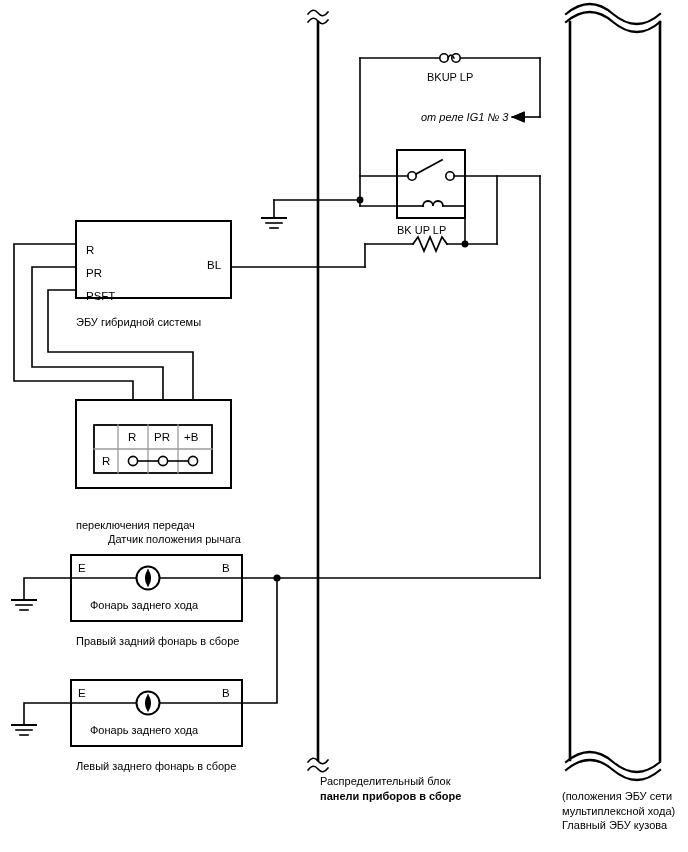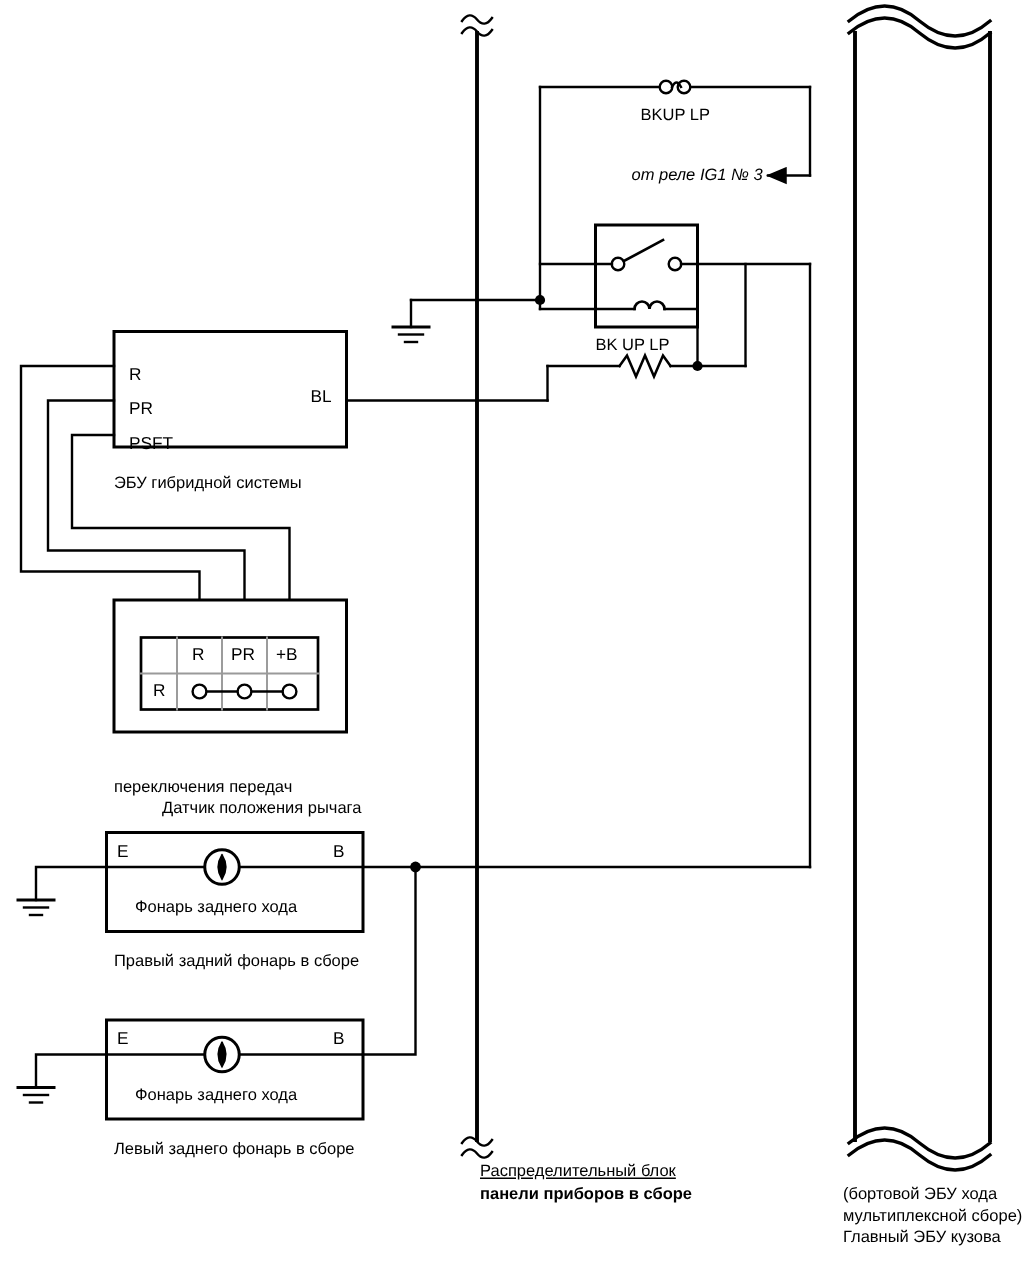--- a/index.html
+++ b/index.html
@@ -219,20 +219,20 @@
   <div class="lbl pin" style="left:78px; top:561px;">E</div>
   <div class="lbl pin" style="left:222px; top:561px;">B</div>
   <div class="lbl cap" style="left:90px; top:598px;">Фонарь заднего хода</div>
   <div class="lbl cap" style="left:76px; top:634px;">Правый задний фонарь в сборе</div>
 
   <div class="lbl pin" style="left:78px; top:686px;">E</div>
   <div class="lbl pin" style="left:222px; top:686px;">B</div>
   <div class="lbl cap" style="left:90px; top:723px;">Фонарь заднего хода</div>
   <div class="lbl cap" style="left:76px; top:759px;">Левый заднего фонарь в сборе</div>
 
-  <div class="lbl cap" style="left:320px; top:774px;text-decoration:underline;">Распределительный блок</div>
+  <div class="lbl cap" style="left:320px; top:774px;">Распределительный блок</div>
   <div class="lbl cap" style="left:320px; top:789px;font-weight:bold;">панели приборов в сборе</div>
 
   <div class="lbl cap" style="left:562px; top:774px;margin-top:44px;">Главный ЭБУ кузова</div>
-  <div class="lbl cap" style="left:562px; top:789px;">(бортовой ЭБУ хода</div>
-  <div class="lbl cap" style="left:562px; top:804px;">мультиплексной сборе)</div>
+  <div class="lbl cap" style="left:562px; top:789px;">(положения ЭБУ сети</div>
+  <div class="lbl cap" style="left:562px; top:804px;">мультиплексной хода)</div>
 
 </div>
 
 </body></html>

